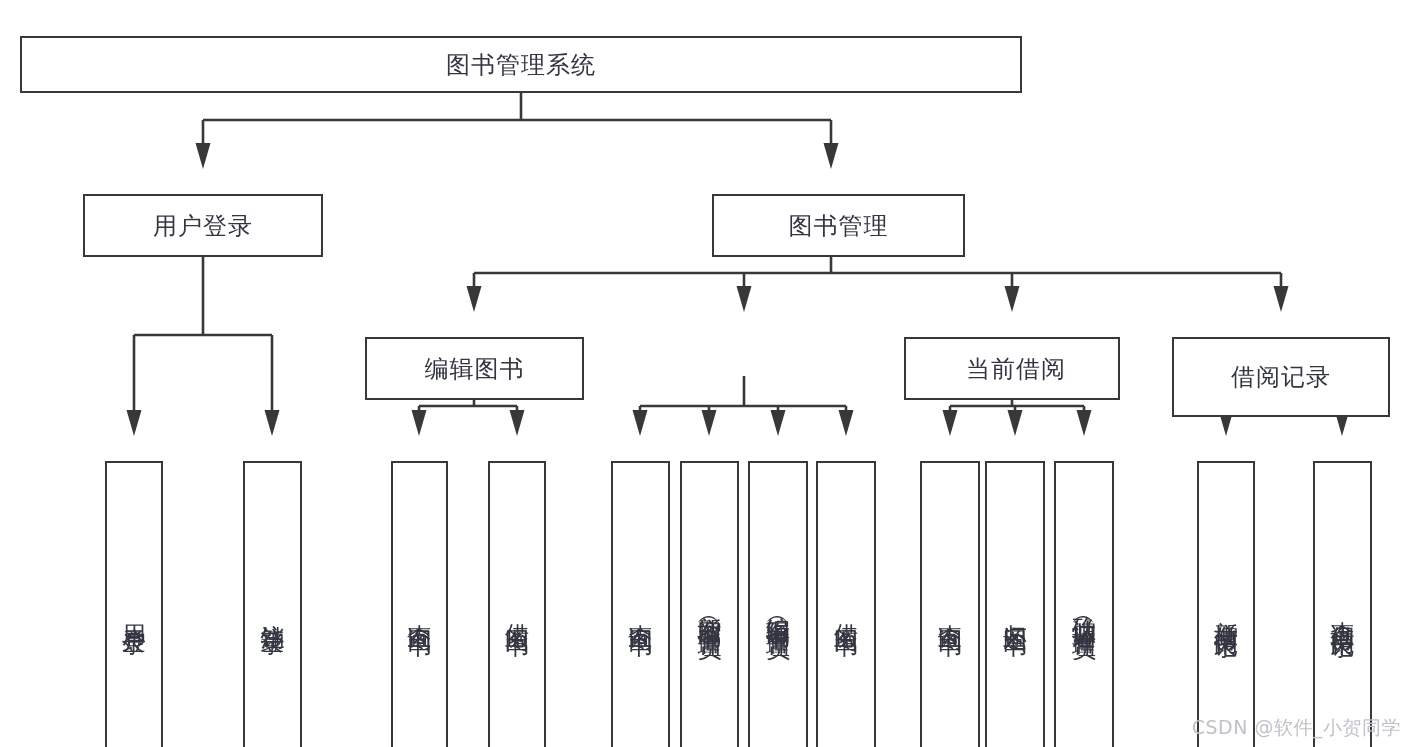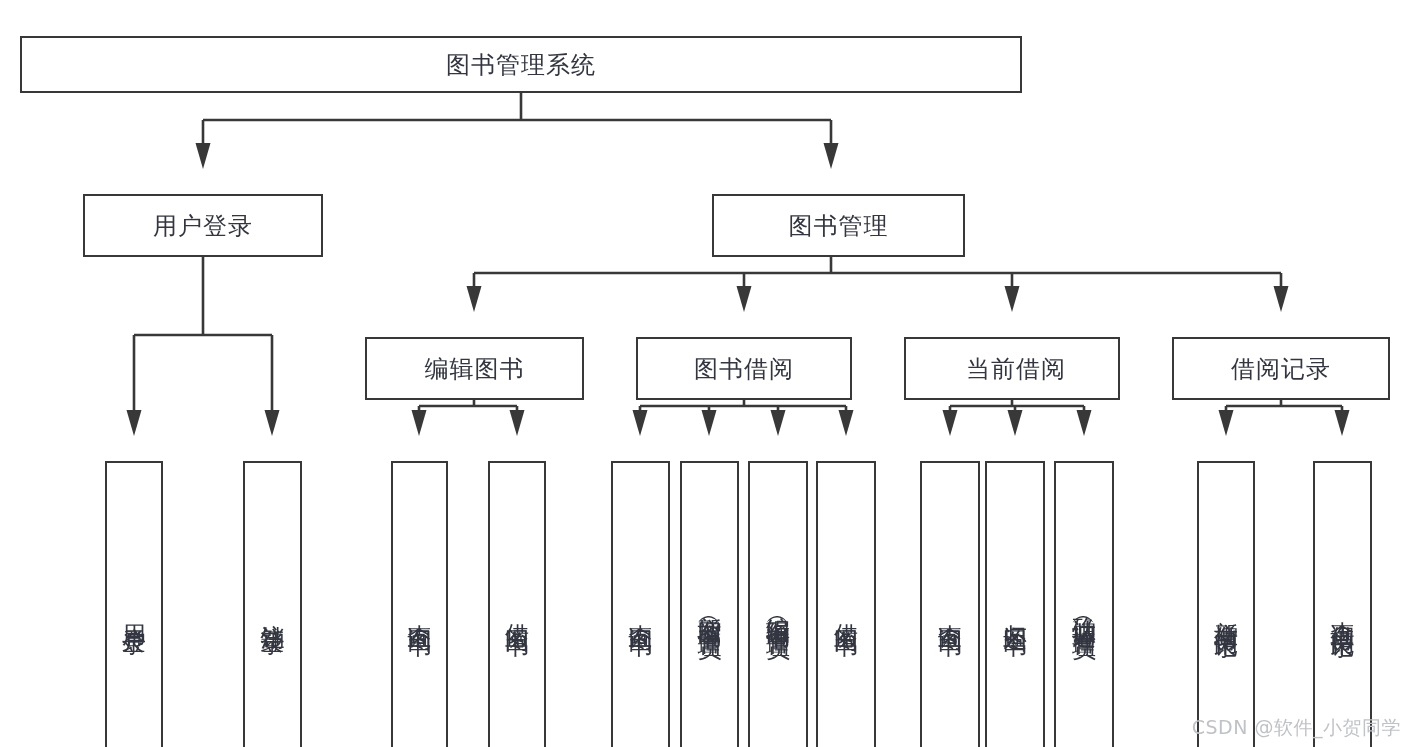--- a/index.html
+++ b/index.html
@@ -44,21 +44,21 @@
   }
   
   .n-root   {left:20px;  top:12px;  width:1002px; height:57px;}
   
   .n-login  {left:83px;  top:170px; width:240px;  height:63px;}
   .n-mgmt   {left:712px; top:170px; width:253px;  height:63px;}
   
   .n-rec    {left:365px; top:313px; width:219px;  height:63px;}
   .n-bor    {left:636px; top:313px; width:216px;  height:63px;}
   .n-cur    {left:904px; top:313px; width:216px;  height:63px;padding-left:8px;}
-  .n-rcd    {left:1172px;top:313px; width:218px;  height:63px;}
+  .n-rcd    {left:1172px;top:313px; width:218px;  height:80px;}
   
   .vbox     {top:437px;  height:299px;}
   .n-login1 {left:105px; width:58px;}
   .n-login2 {left:243px; width:59px;}
   .n-rec1   {left:391px; width:57px;}
   .n-rec2   {left:488px; width:58px;}
   .n-bor1   {left:611px; width:59px;}
   .n-bor2   {left:680px; width:59px;}
   .n-bor3   {left:748px; width:60px;}
   .n-bor4   {left:816px; width:60px;}
@@ -117,21 +117,20 @@
     <polygon class="head" points="1218.5,410 1233.5,410 1226,436"></polygon>
     <polygon class="head" points="1334.5,410 1349.5,410 1342,436"></polygon>
   </svg>
 
   <div class="box n-root">图书管理系统</div>
 
   <div class="box n-login">用户登录</div>
   <div class="box n-mgmt">图书管理</div>
 
   <div class="box n-rec">编辑图书</div>
-  <div class="box n-bor">图书借阅</div>
   <div class="box n-cur">当前借阅</div>
   <div class="box n-rcd">借阅记录</div>
 
   <div class="vbox n-login1">用户登录</div>
   <div class="vbox n-login2">注销登录</div>
 
   <div class="vbox n-rec1">查询图书</div>
   <div class="vbox n-rec2">借阅图书</div>
 
   <div class="vbox n-bor1">查询图书</div>

